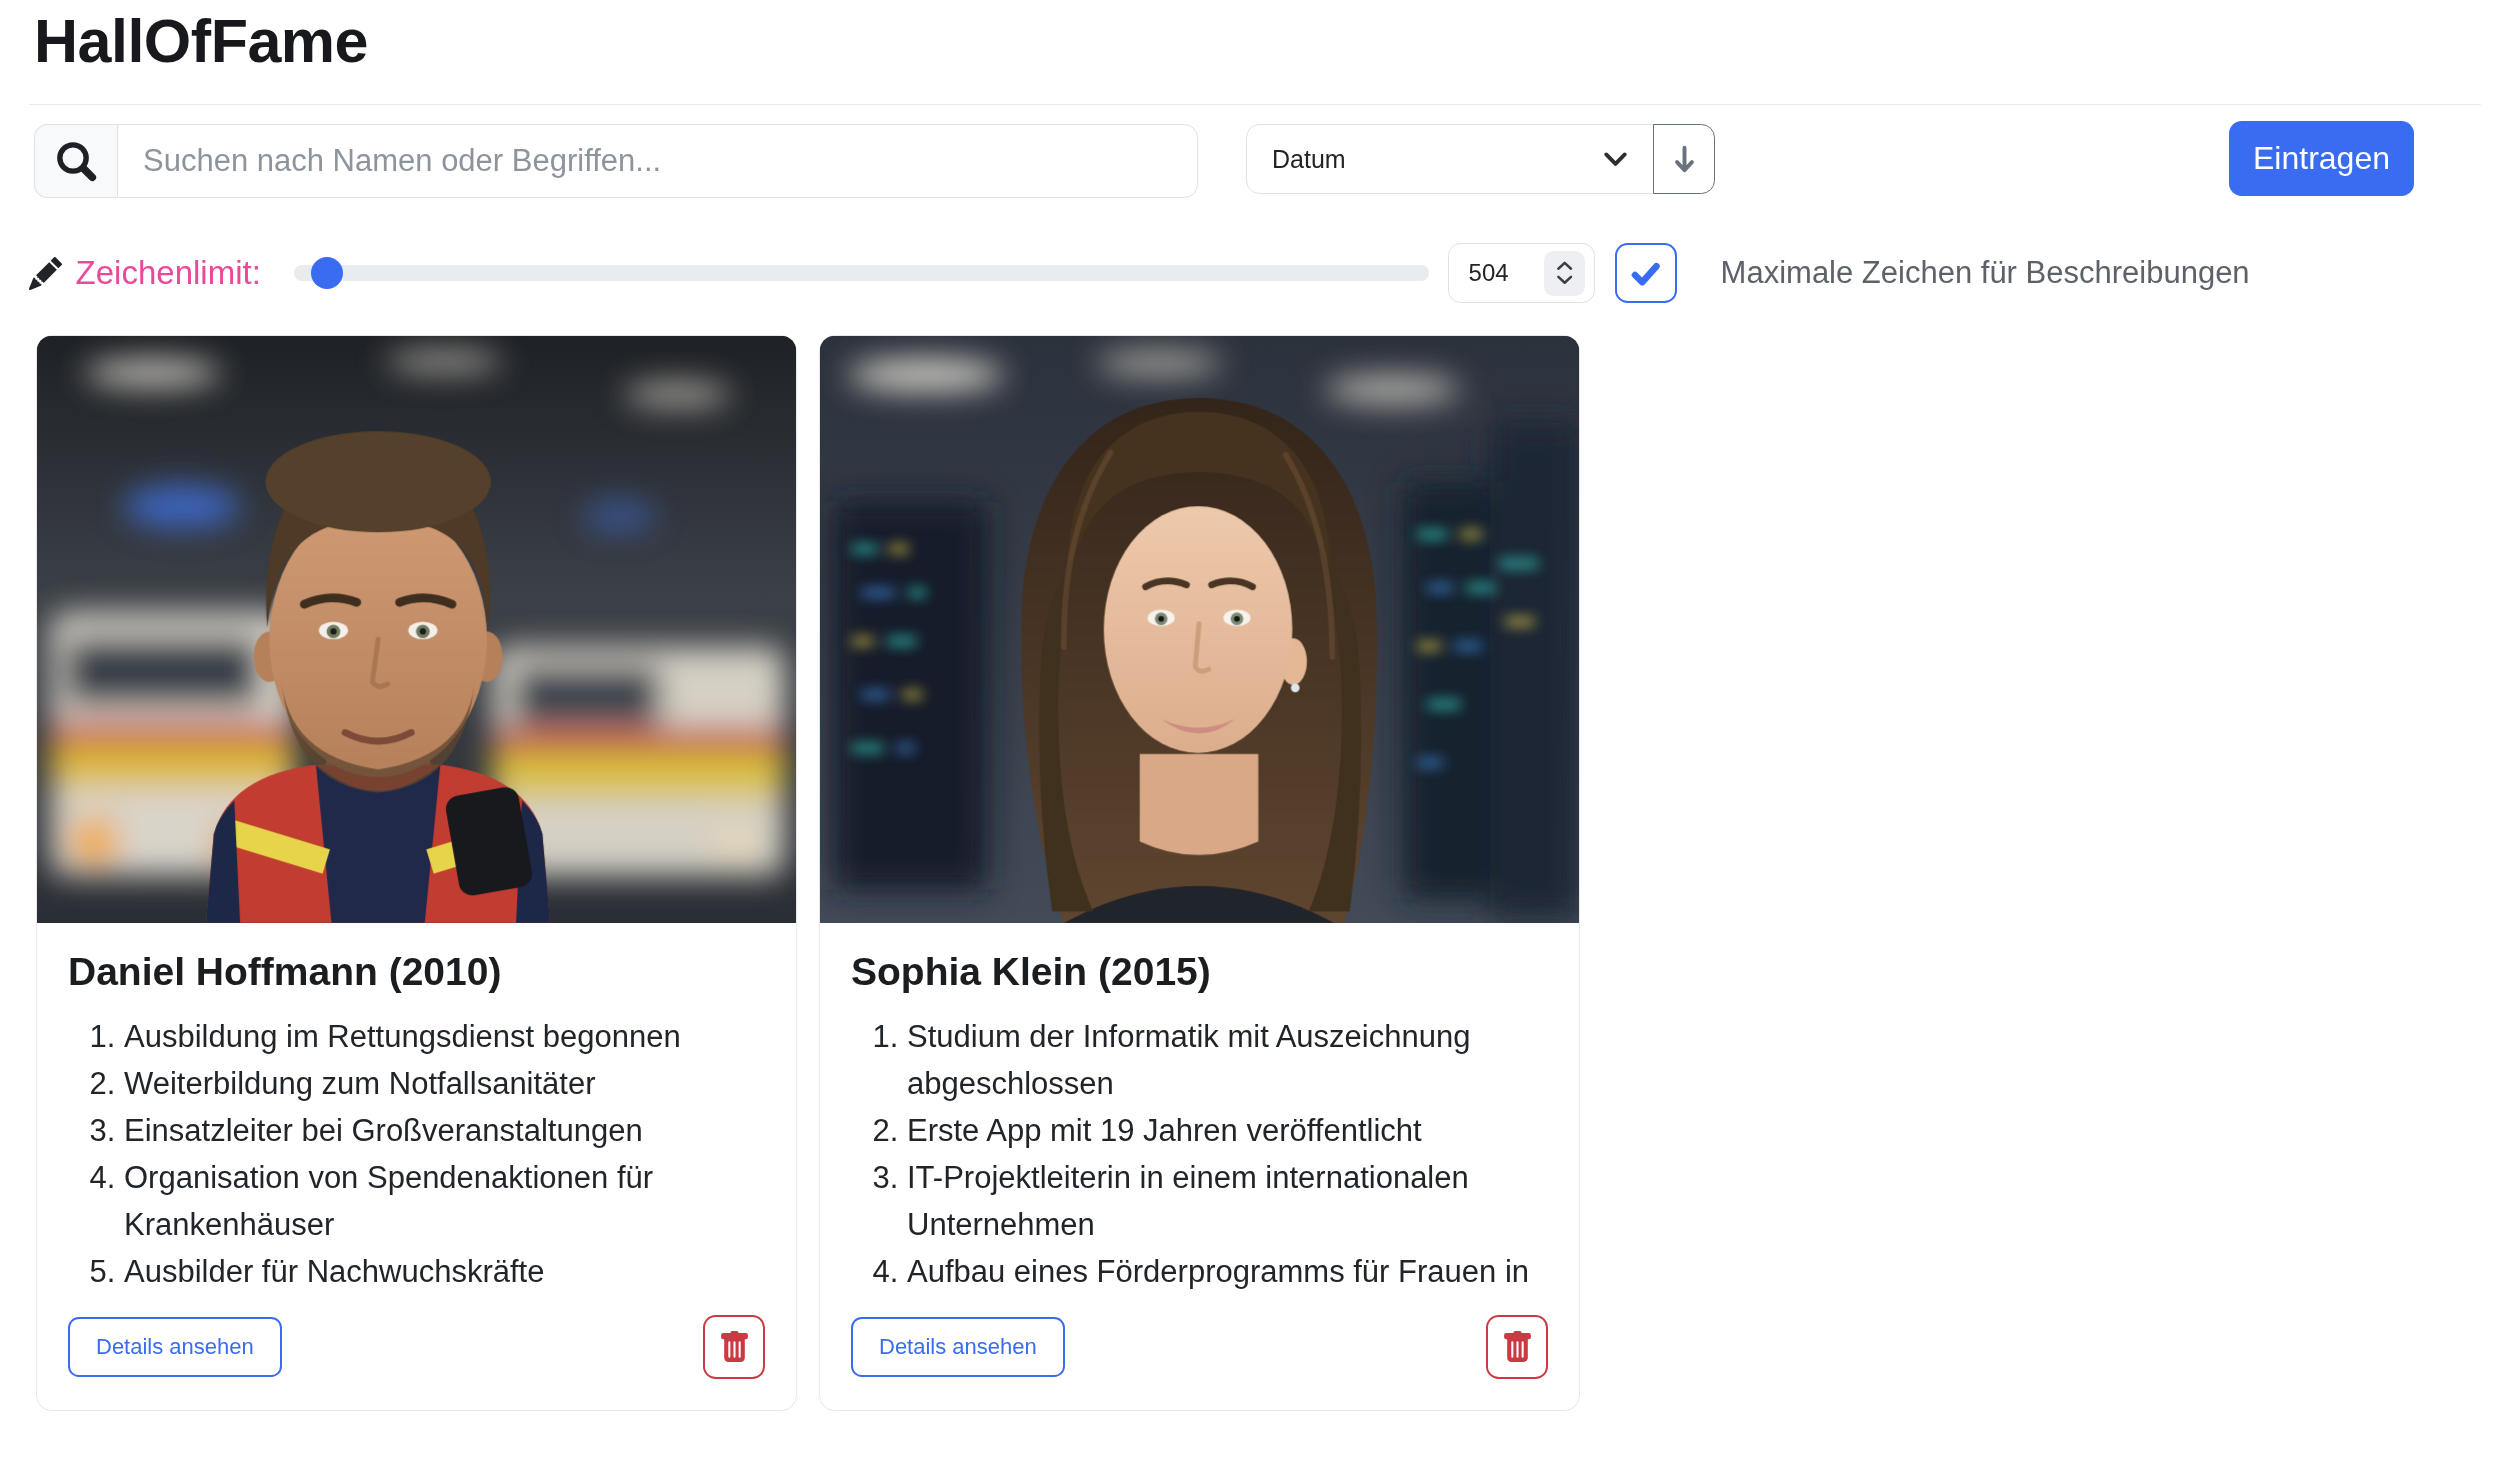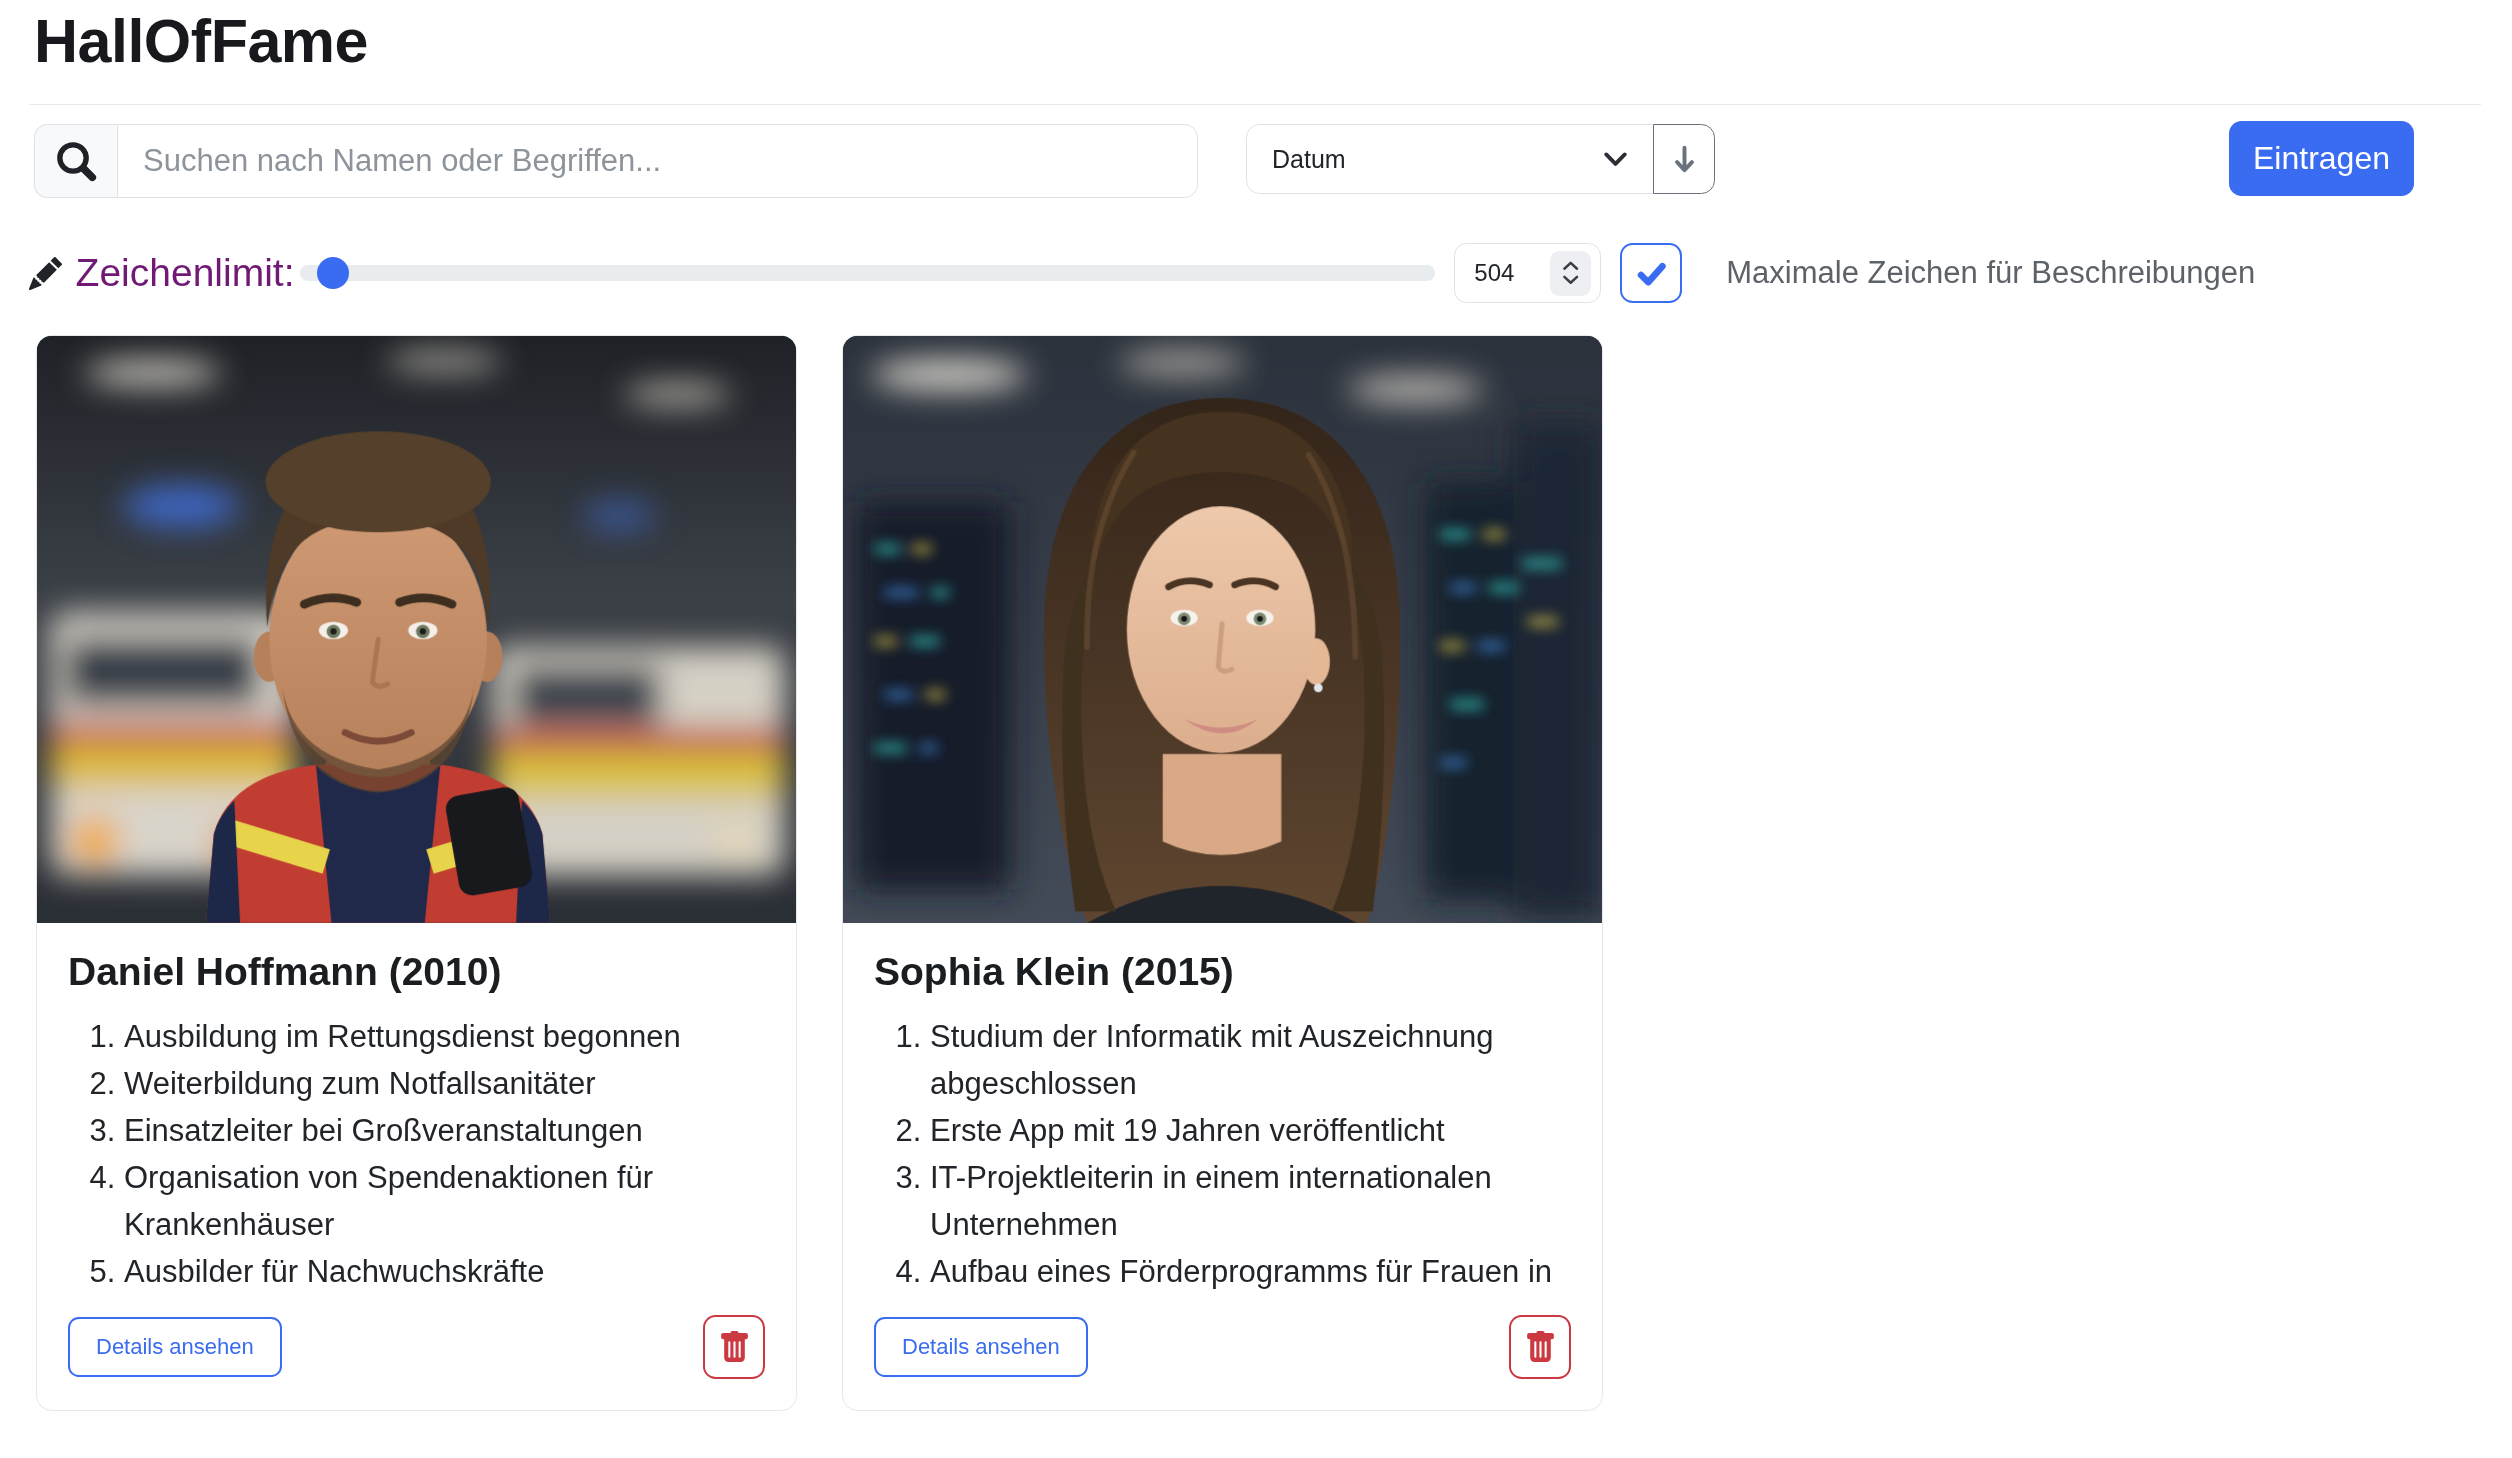--- a/index.html
+++ b/index.html
@@ -22,30 +22,30 @@
 
   .sort-group{position:absolute;left:1212px;top:0;height:70px;display:flex}
   .sort-select-wrap{position:relative;width:409px;height:70px}
   .sort-select{width:100%;height:100%;appearance:none;-webkit-appearance:none;border:1.9px solid var(--border,#dee2e6);border-radius:13.6px 0 0 13.6px;background:#fff;font:inherit;font-size:25px;color:#212529;padding:0 68px 0 25px;outline:none}
   .caret{position:absolute;right:23px;top:50%;transform:translateY(-50%);pointer-events:none;display:flex}
   .sort-dir-button{width:62px;height:70px;margin-left:-1.9px;border:1.9px solid var(--sort_button_border,#68707a);border-radius:0 13.6px 13.6px 0;background:#fff;display:flex;align-items:center;justify-content:center;cursor:pointer;position:relative;z-index:1;padding:0}
   .add-button{position:absolute;left:2195px;top:-2.9px;width:185px;height:75px;border:none;border-radius:12.6px;background:var(--primary,#3a6cf2);color:#fff;font:inherit;font-size:32px;cursor:pointer}
 
   .limit-row{position:absolute;left:29px;top:241px;height:64px;display:flex;align-items:center}
   .pencil-wrap{flex:none;margin-right:13.6px;display:flex}
-  .limit-label{font-size:39px;color:#701a75;white-space:nowrap;margin-right:5px}
+  .limit-label{font-size:33px;color:#ec4899;white-space:nowrap;margin-right:33px}
   .slider{position:relative;flex:none;width:1135px;height:15.6px;background:var(--track,#e9ecef);border-radius:7.8px;margin-right:19.4px;cursor:pointer}
   .slider-thumb{position:absolute;left:33px;top:50%;transform:translate(-50%,-50%);width:32px;height:32px;border-radius:50%;background:var(--primary,#3a6cf2)}
   .limit-input-group{flex:none;width:147px;height:60px;border:1.9px solid var(--border,#dee2e6);border-radius:12.6px;display:flex;align-items:center;padding:0 8.8px 0 19.4px;margin-right:19.4px;background:#fff}
   .limit-input{width:70px;border:none;outline:none;font:inherit;font-size:24px;color:#212529;padding:0;background:transparent}
   .stepper{margin-left:auto;width:41px;height:45px;border:none;border-radius:9.7px;background:#edeff2;display:flex;flex-direction:column;align-items:center;justify-content:center;gap:2.9px;cursor:pointer;padding:0}
   .confirm-button{flex:none;width:62px;height:60px;border:2.9px solid var(--primary,#3a6cf2);border-radius:12.6px;background:#fff;display:flex;align-items:center;justify-content:center;margin-right:44px;cursor:pointer;padding:0}
   .limit-hint{font-size:31px;color:var(--muted,#5d6269);white-space:nowrap}
 
-  .cards{position:absolute;left:36px;top:335px;display:flex;gap:45px}
+  .cards{position:absolute;left:36px;top:335px;display:flex;gap:22px}
   .card{width:761px;height:1076px;background:#fff;border:1.9px solid var(--card_border,#e6e7e9);border-radius:15.6px;overflow:hidden;display:flex;flex-direction:column}
   .card-photo{height:587px;flex:none;background:#2b2f36}
   .card-photo svg{display:block;width:100%;height:100%}
   .card-body{flex:1;display:flex;flex-direction:column;padding:27px 31px 31px;min-height:0}
   .card-title{font-size:39px;font-weight:600;color:#1b1e21;margin:0 0 11.7px}
   .achievements{margin:7.8px 0 0;padding:0 0 0 56px;font-size:31px;line-height:47px;color:#212529;max-height:292px;overflow:hidden}
   .card-actions{margin-top:auto;display:flex;align-items:center;justify-content:space-between}
   .details-button{height:60px;padding:0 26px;border:2.9px solid var(--primary,#3a6cf2);border-radius:10.7px;background:#fff;color:var(--primary,#3a6cf2);font:inherit;font-size:22px;cursor:pointer}
   .delete-button{width:62px;height:64px;border:2.9px solid var(--danger,#cb3a42);border-radius:12.6px;background:#fff;display:flex;align-items:center;justify-content:center;cursor:pointer;padding:0}
 </style>

